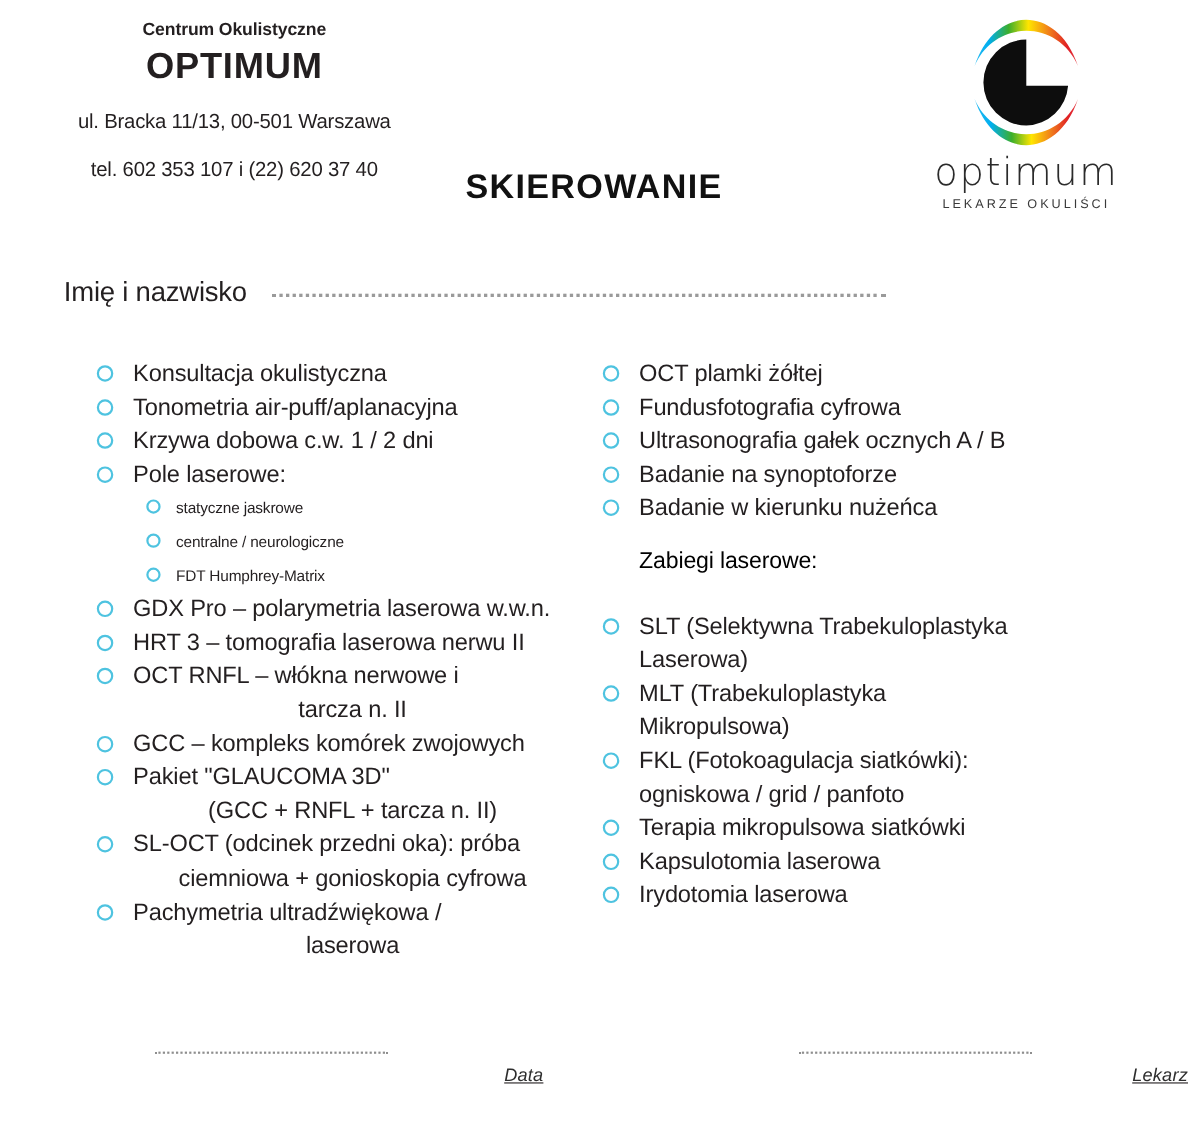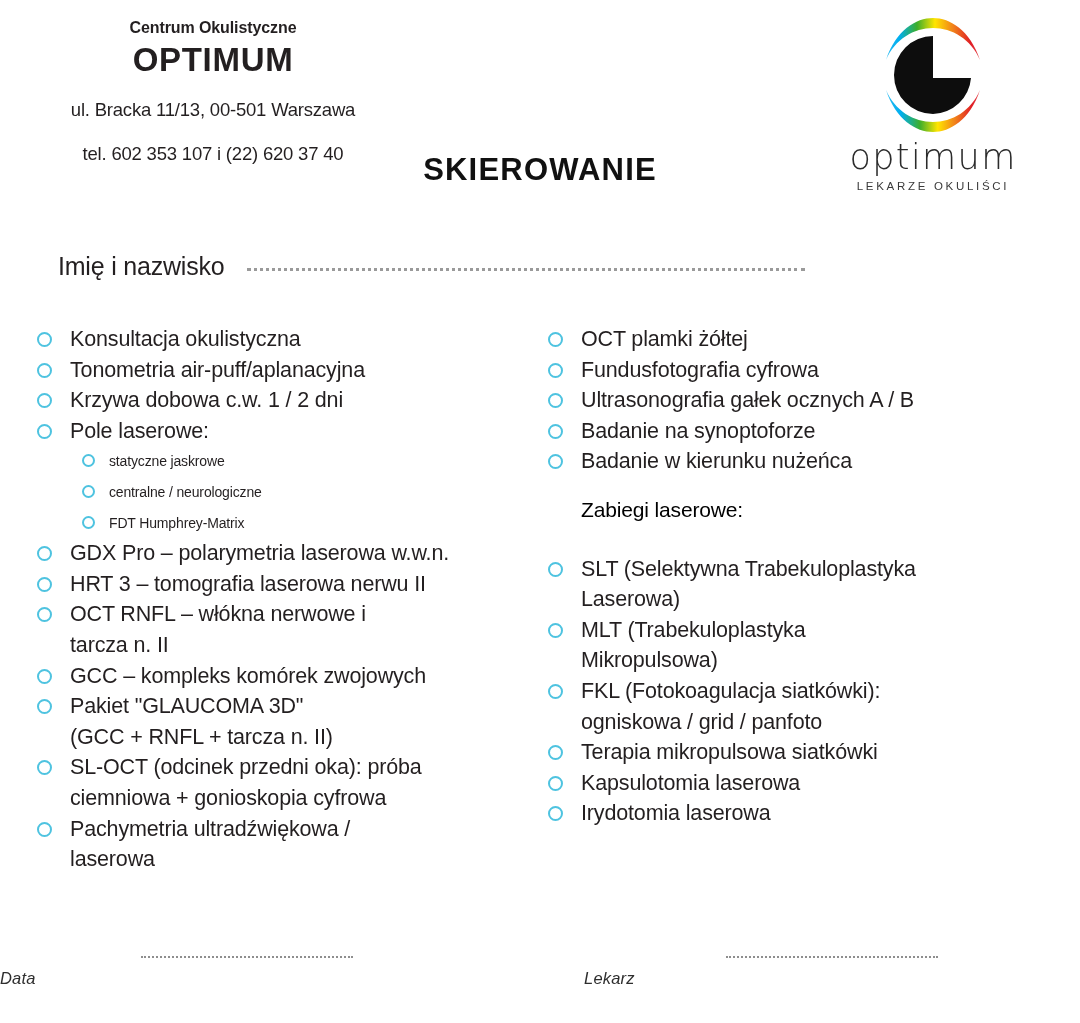--- a/index.html
+++ b/index.html
@@ -135,21 +135,21 @@
     top: 325px;
     left: 0;
     right: 0;
     display: flex;
   }
 
   .col {
     position: relative;
   }
 
-  .col-left  { width: 520px; padding-left: 37px; }
+  .col-left  { width: 520px; padding-left: 88px; text-align: center; }
   .col-right { width: 520px; padding-left: 28px; }
 
   .item {
     display: flex;
     align-items: flex-start;
     margin-bottom: 1px;
   }
 
   .bullet {
     flex: 0 0 auto;
@@ -205,21 +205,22 @@
   .footer {
     position: absolute;
     left: 0;
     right: 0;
     top: 948px;
     display: flex;
   }
 
   .sig {
     width: 50%;
-    text-align: left;
+    text-align: right;
+    text-decoration: underline;
   }
 
   .sig-dots {
     width: 212px;
     margin: 0 auto;
     border-bottom: 2.5px dotted #8e8e8e;
     height: 10px;
   }
 
   .sig-label {

